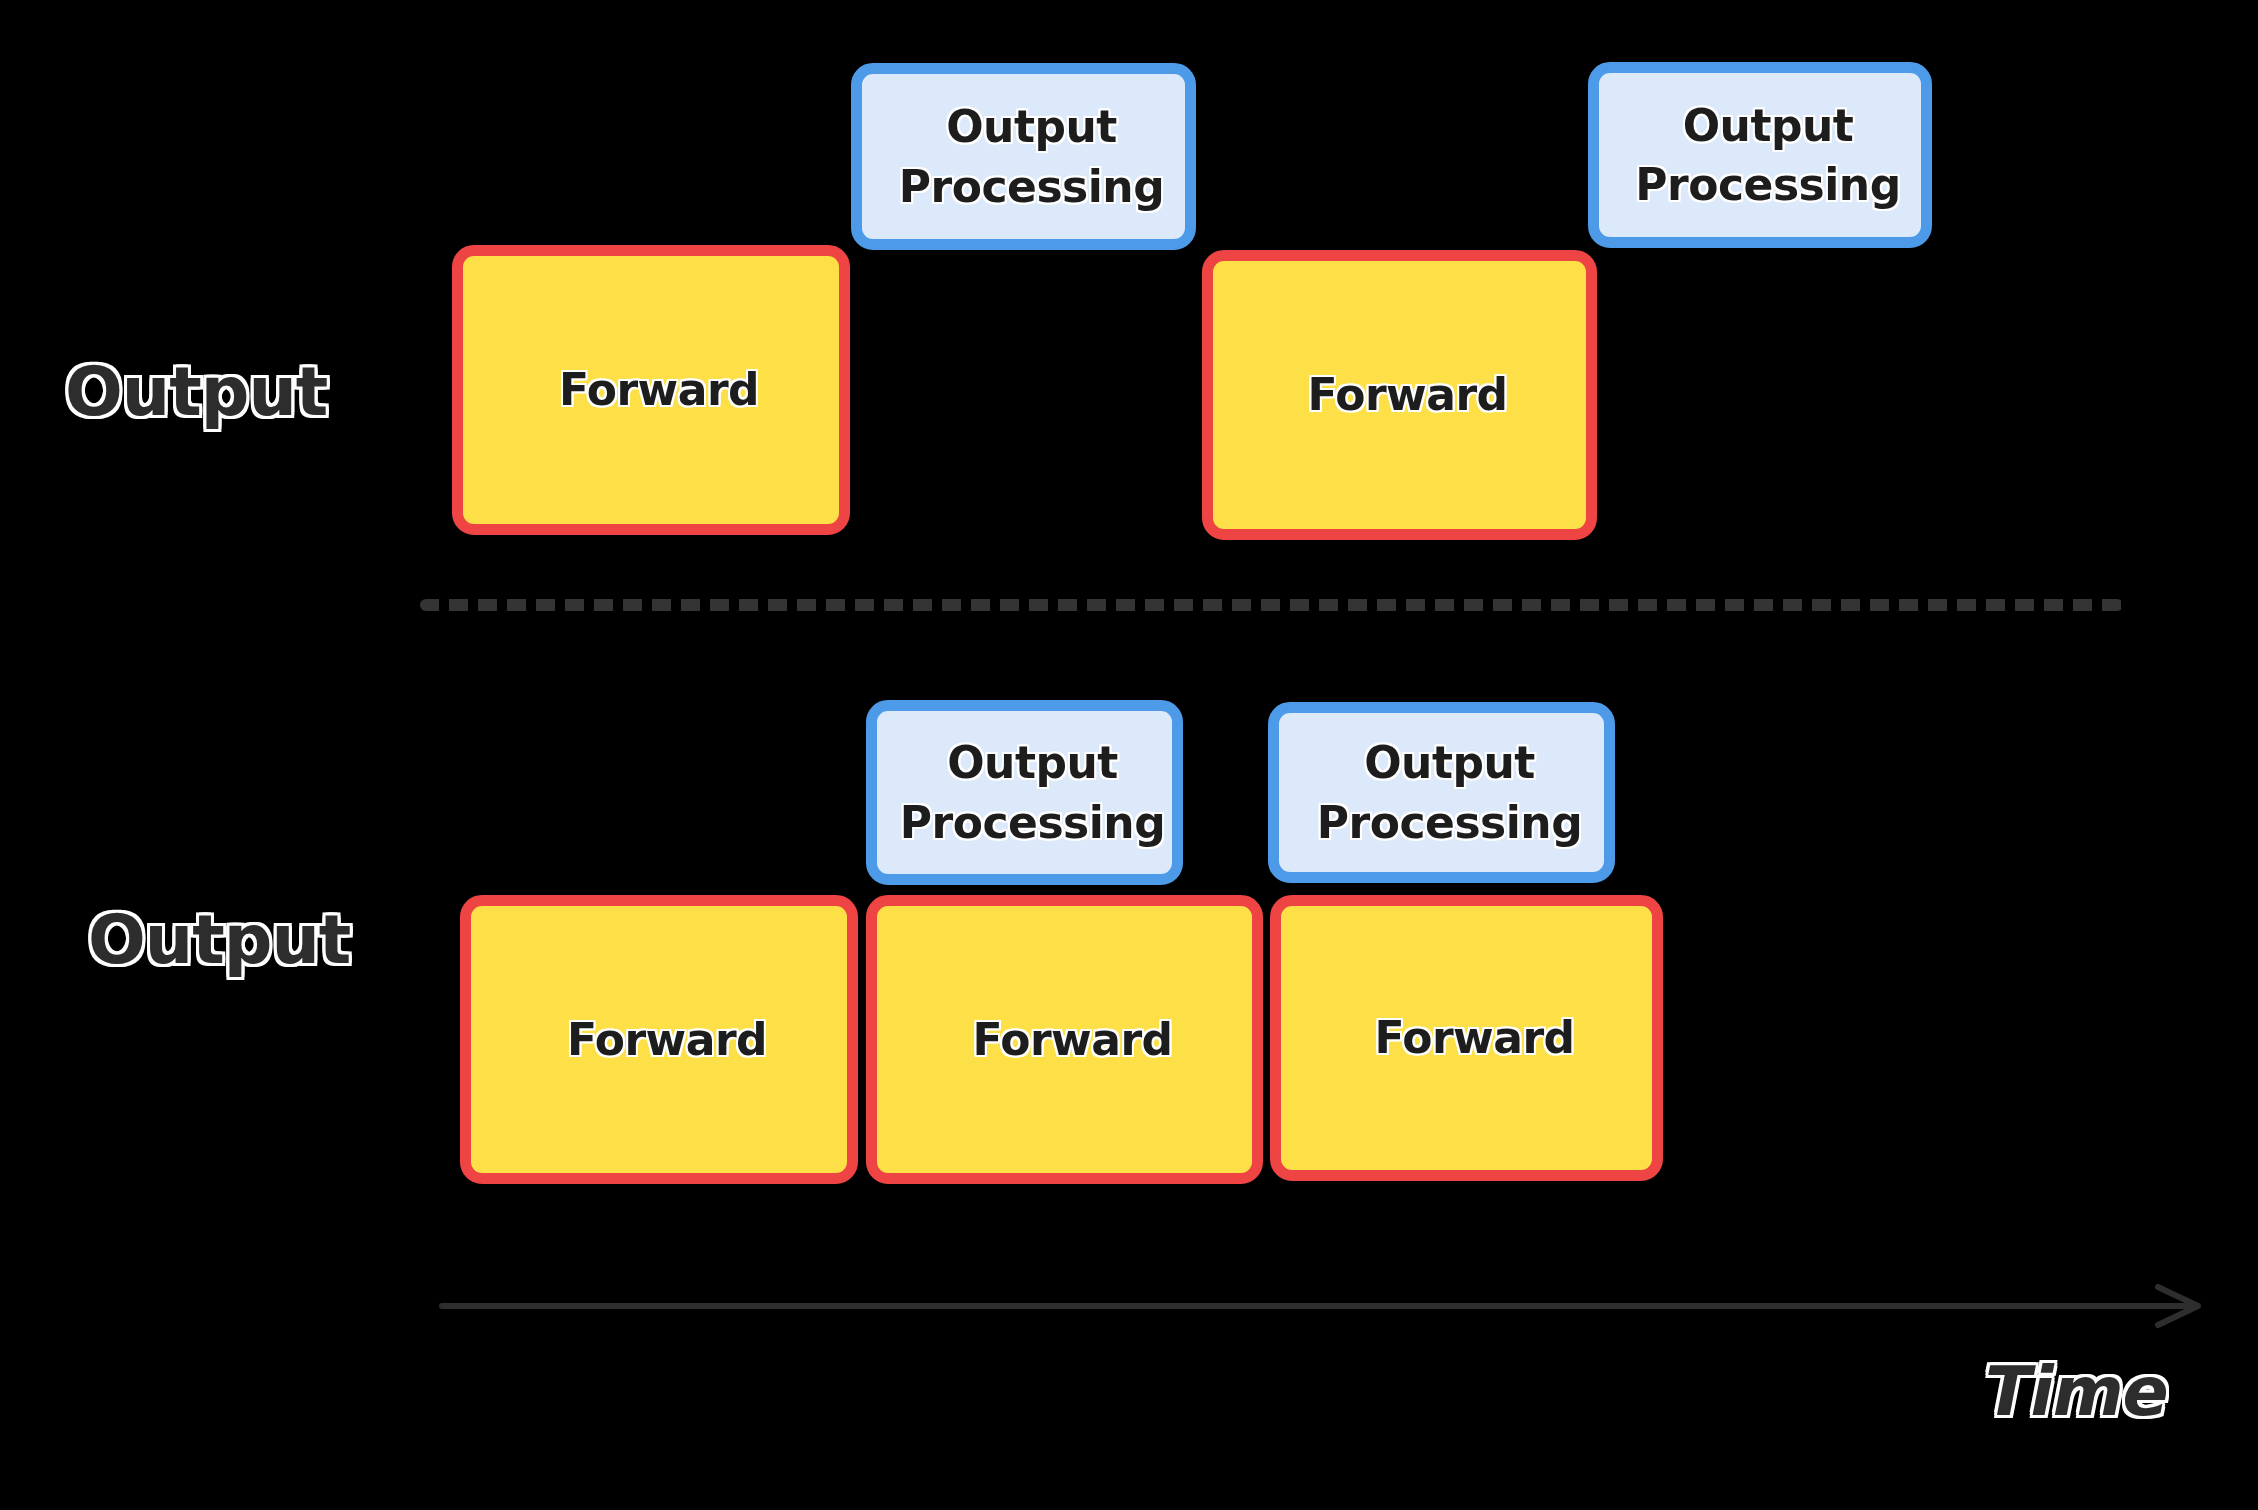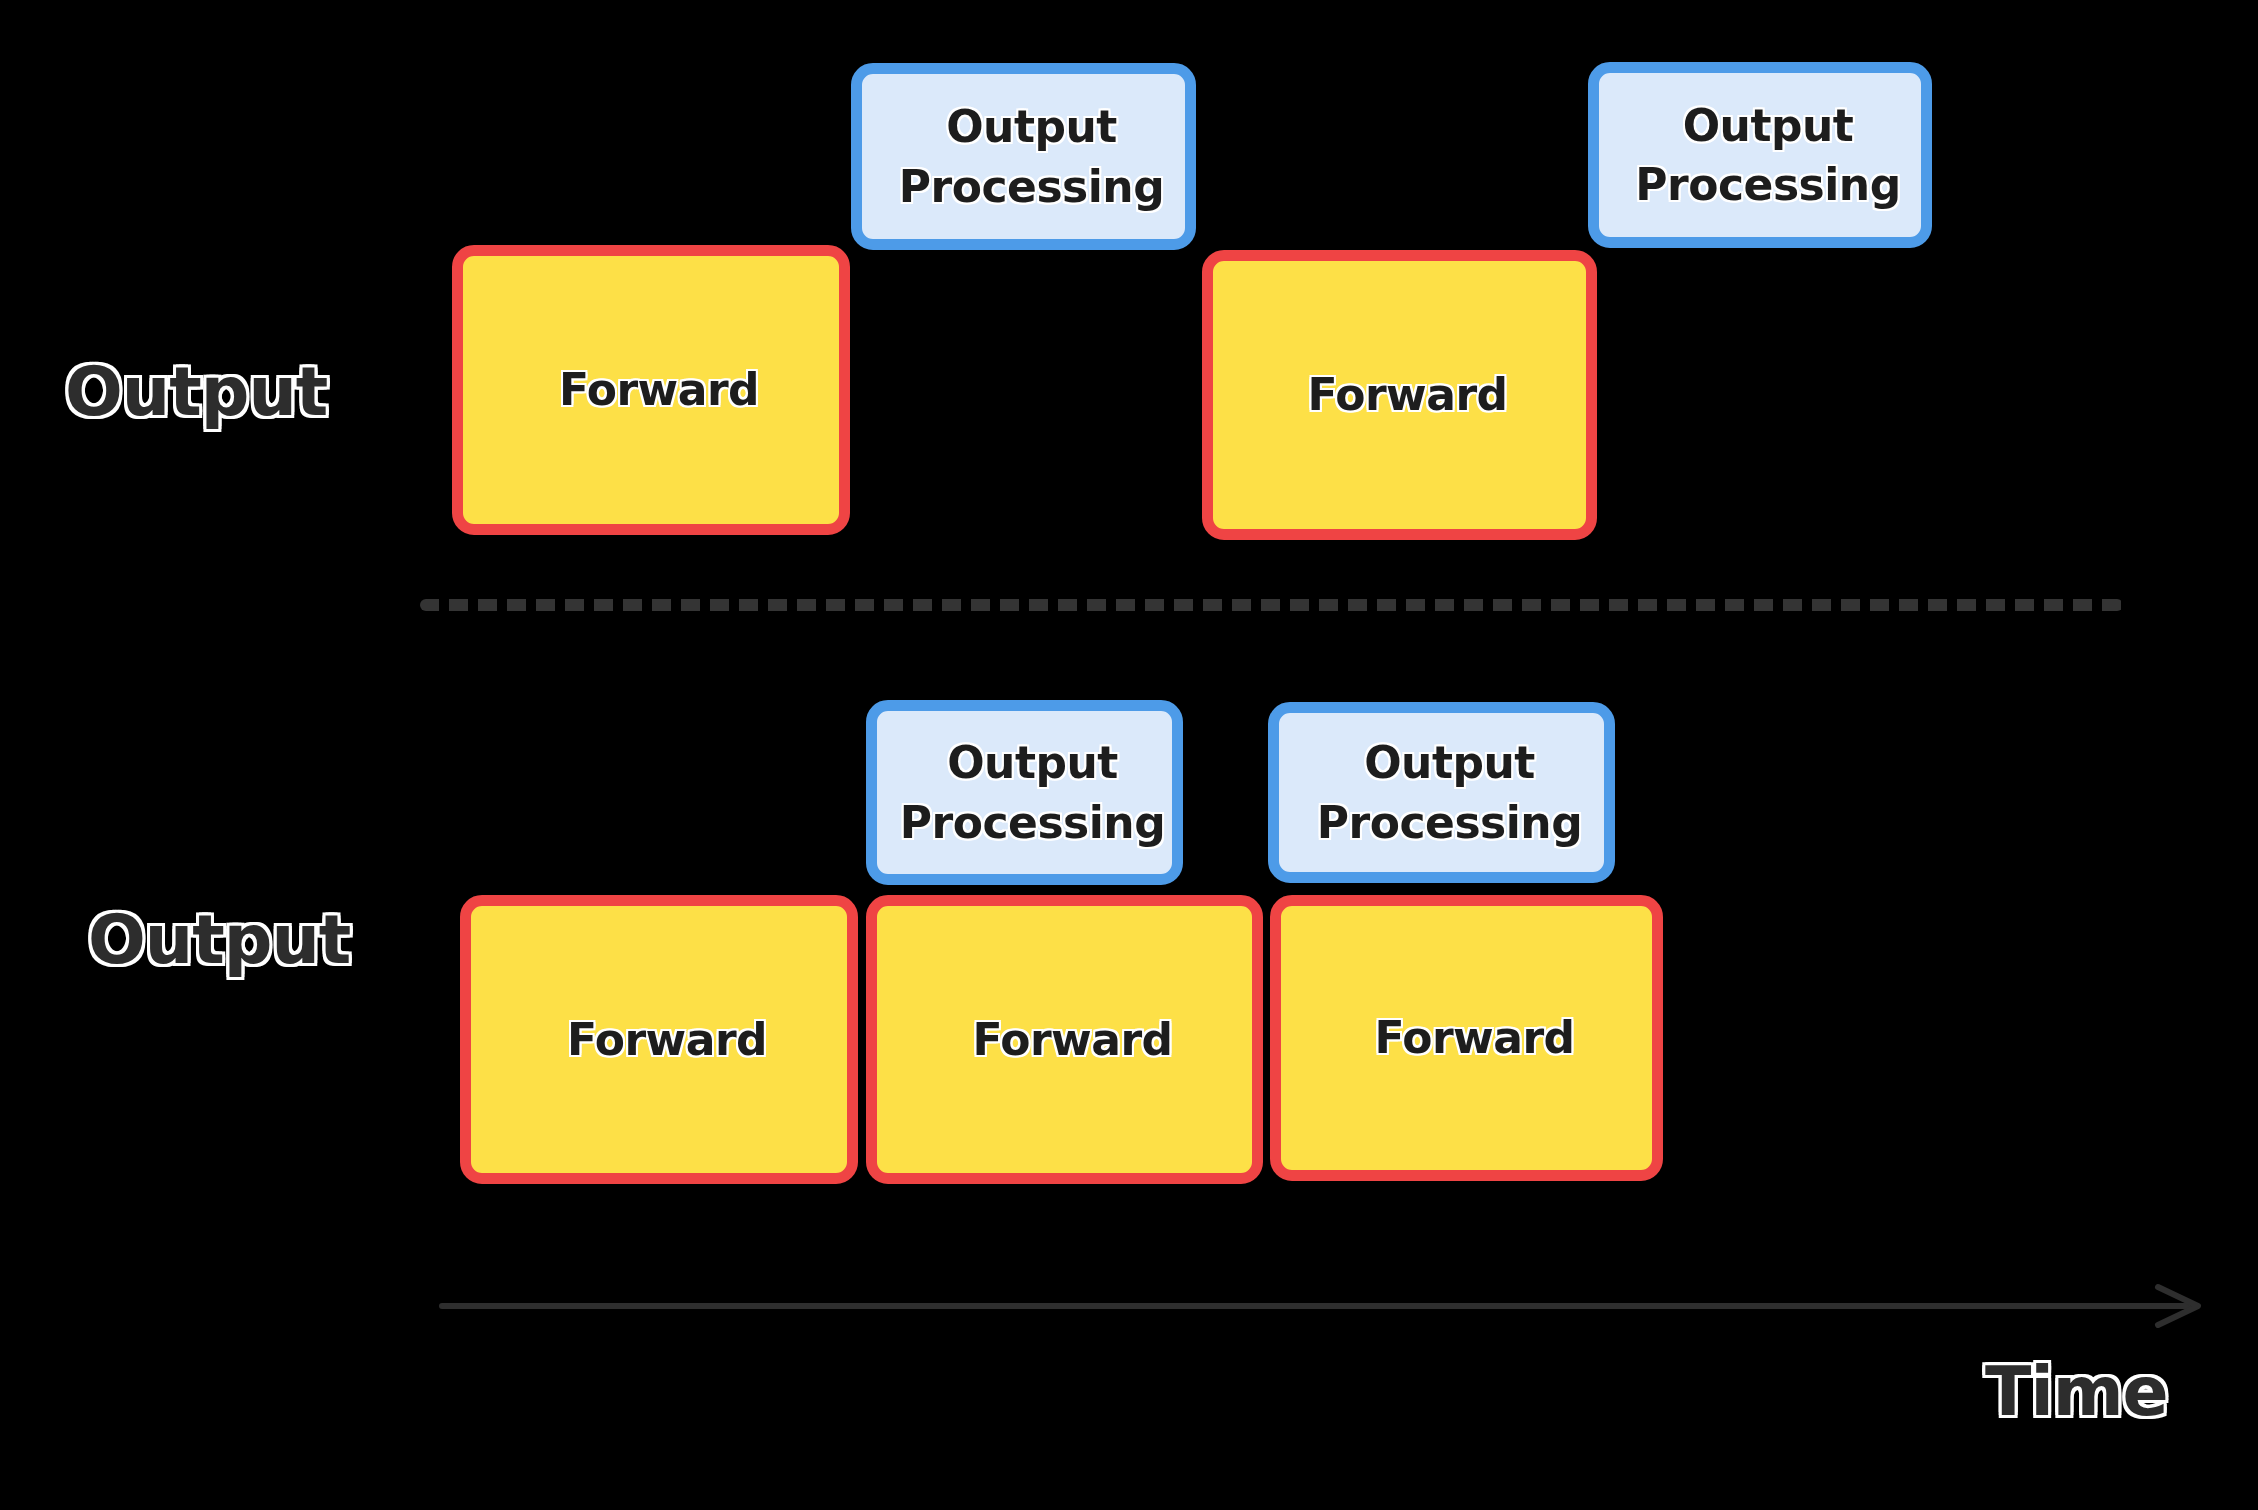--- a/index.html
+++ b/index.html
@@ -146,15 +146,15 @@
 
   <div class="block forward" style="left:1270px; top:895px; width:393px; height:286px;">
     <span class="block-text">Forward</span>
   </div>
 
   <svg class="time-arrow" width="1775" height="64">
     <line x1="4" y1="32" x2="1750" y2="32"></line>
     <polyline points="1720,13 1760,32 1720,51"></polyline>
   </svg>
 
-  <div class="section-label" style="left:1985px; top:1358px;">Time</div>
+  <div class="section-label" style="left:1985px; top:1358px;font-style:italic;">Time</div>
 
 </div>
 
 </body></html>

